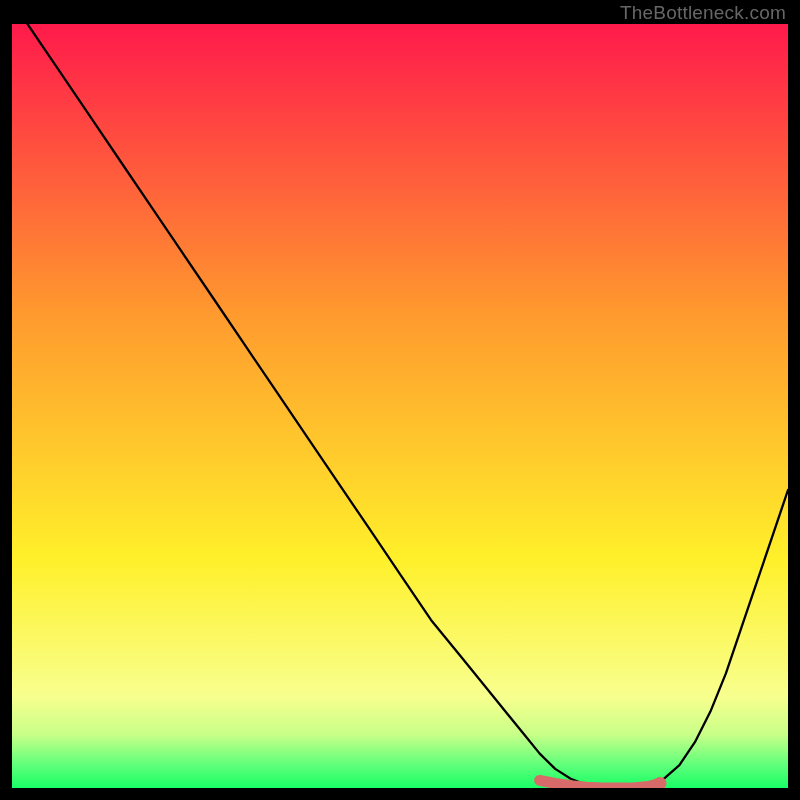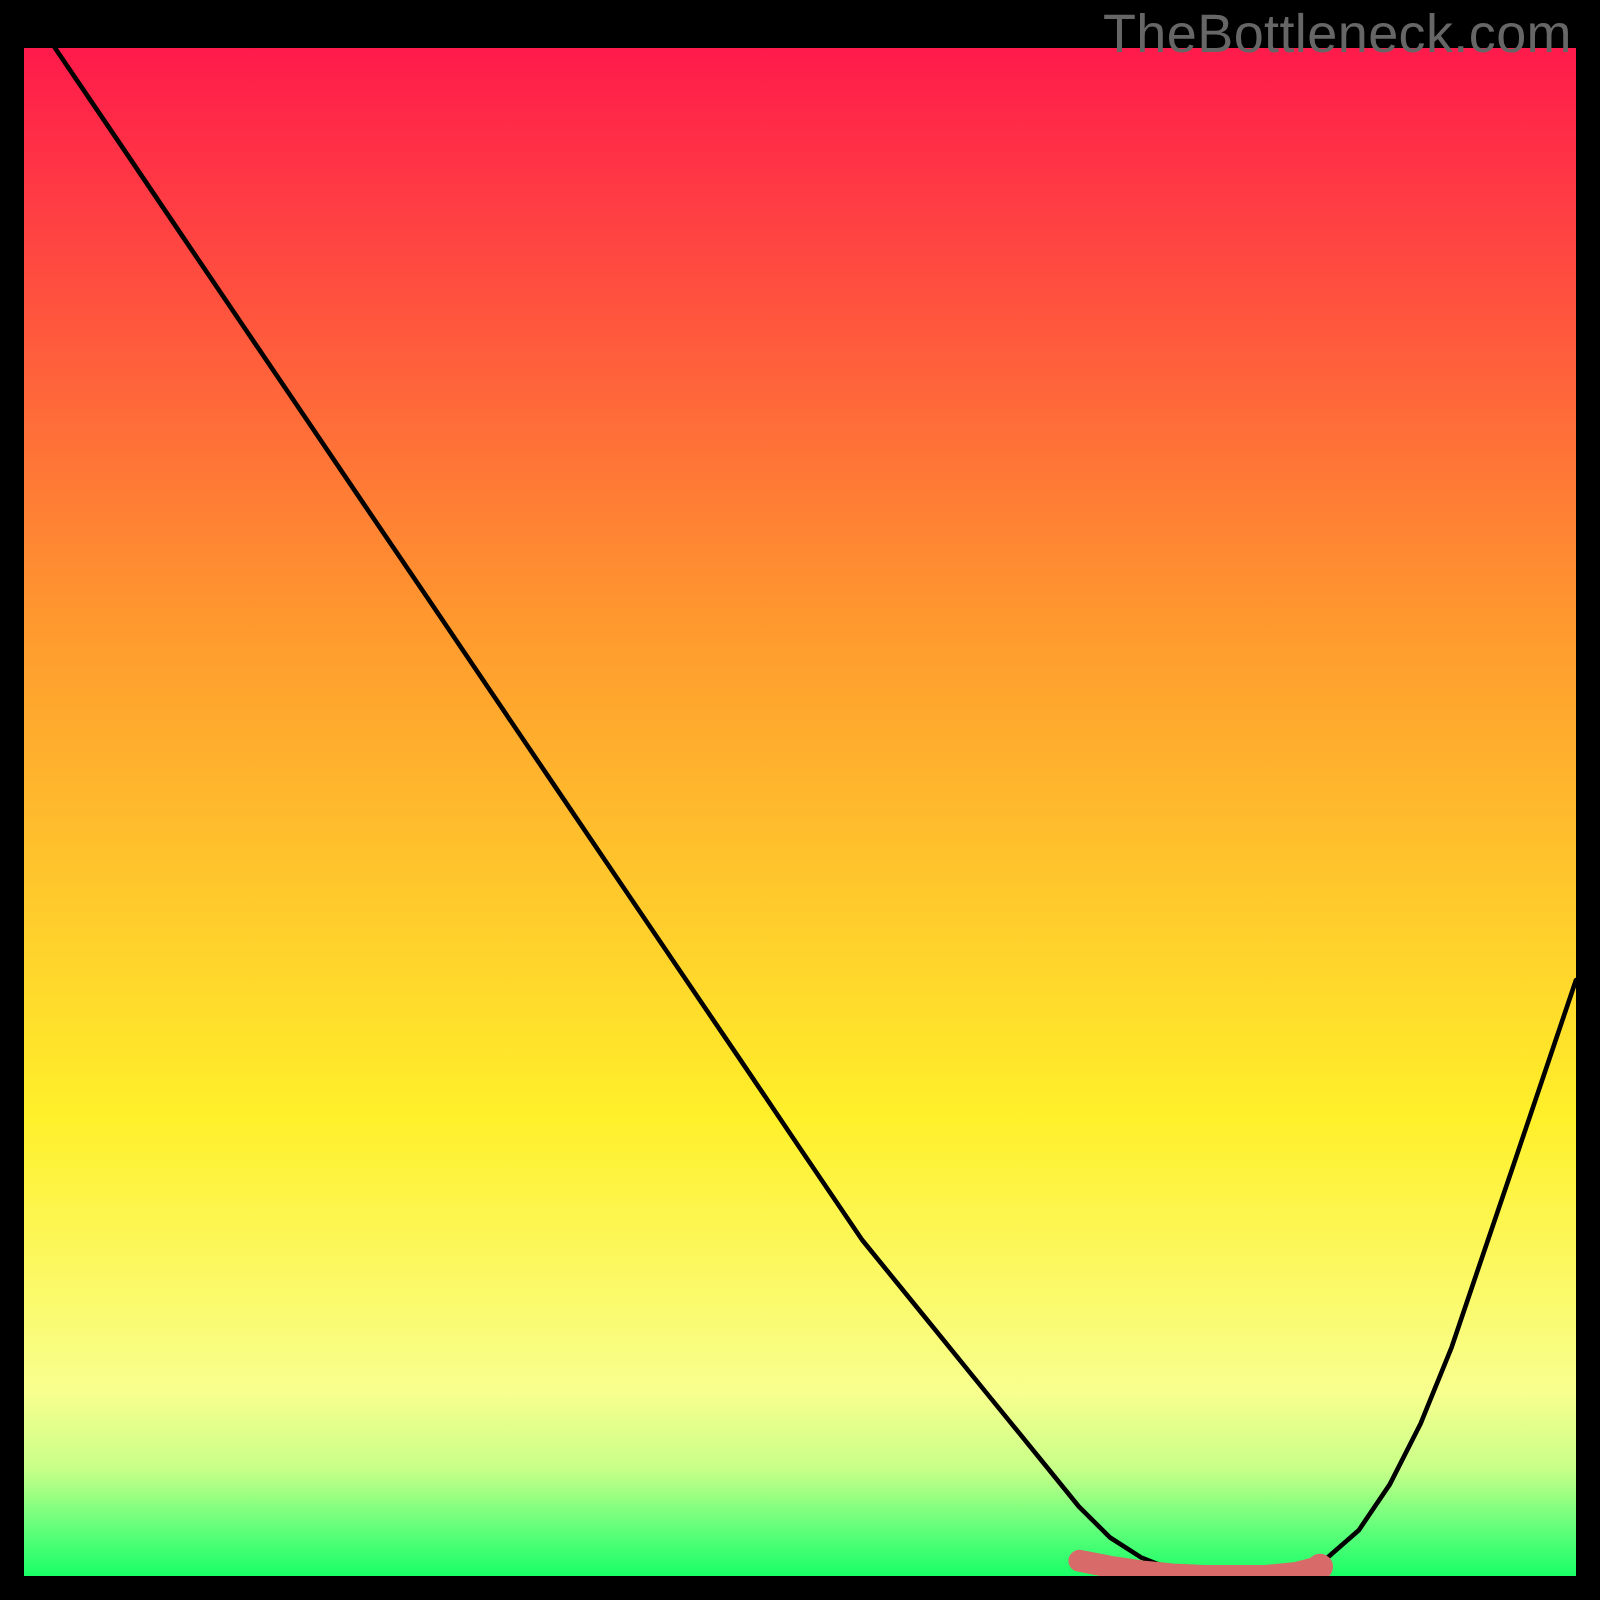--- a/index.html
+++ b/index.html
@@ -24,21 +24,21 @@
     left: 0;
     top: 0;
     width: 776px;
     height: 764px;
   }
   .watermark {
     position: absolute;
     top: 2px;
     right: 14px;
     color: #666;
-    font-size: 27px;
+    font-size: 19px;
     font-weight: 500;
     letter-spacing: 0.2px;
   }
 </style>
 </head>
 <body>
 
 <div class="frame">
   <svg class="plot" viewBox="0 0 776 764" preserveAspectRatio="none">
     <defs>

